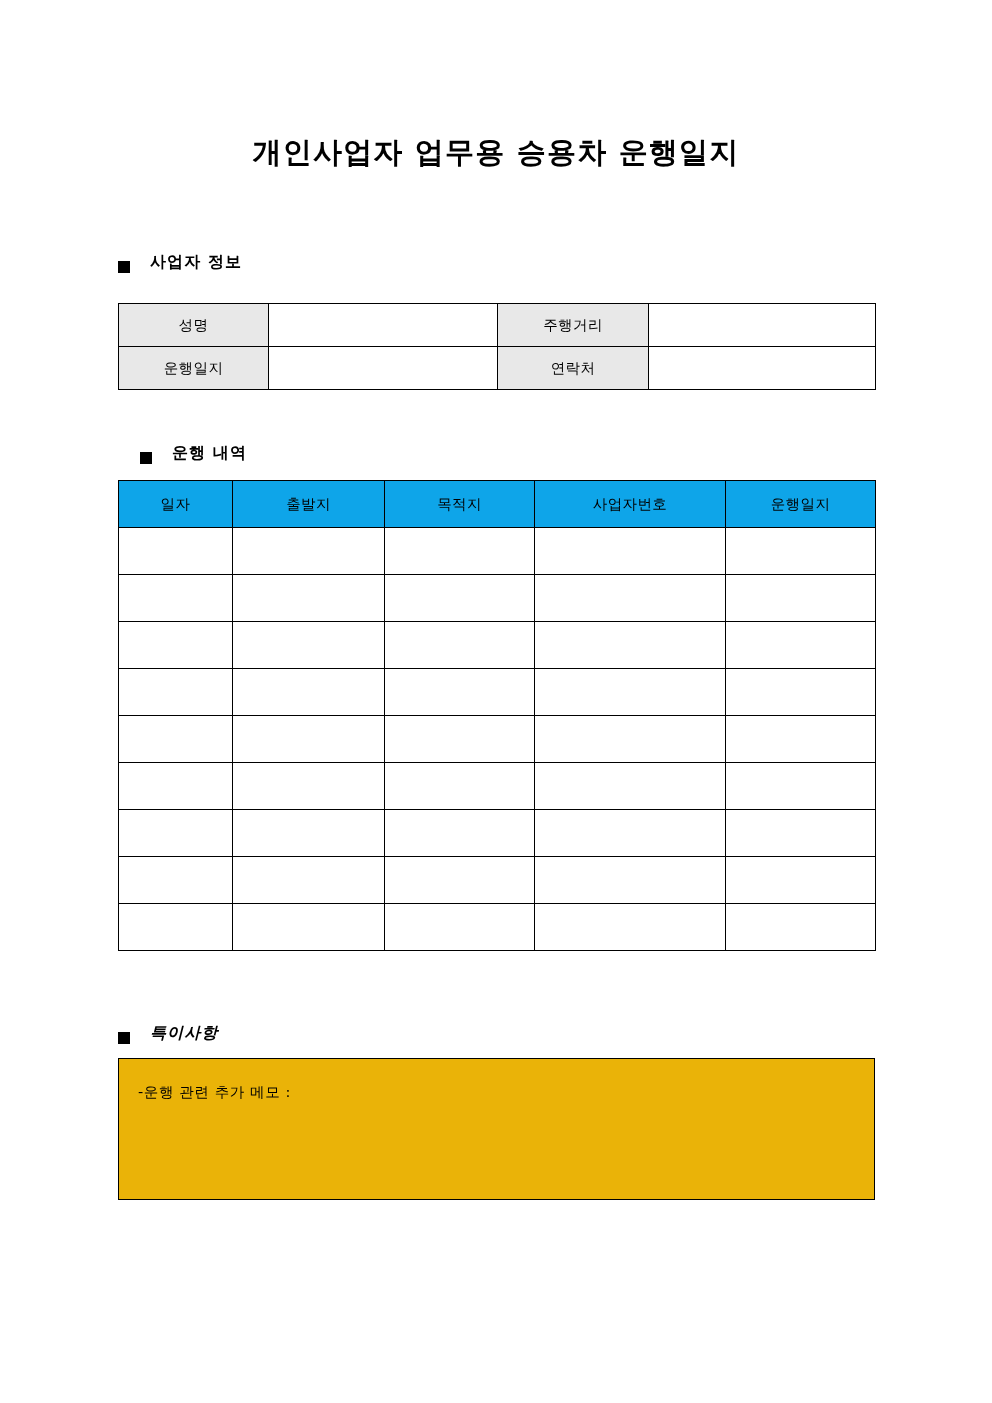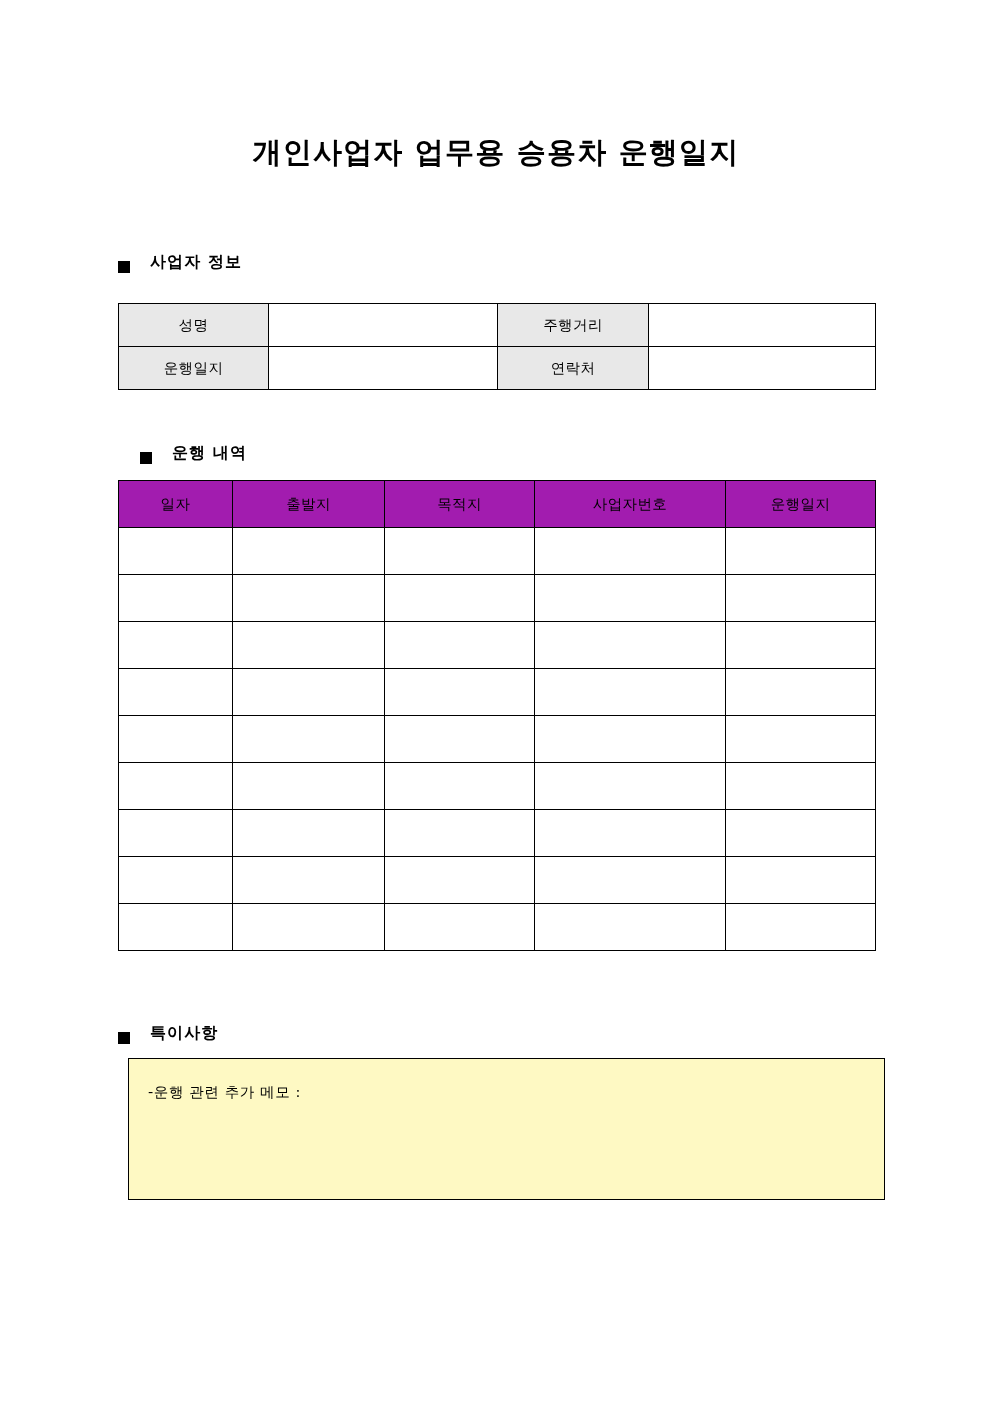--- a/index.html
+++ b/index.html
@@ -56,21 +56,21 @@
     display: inline-block;
     width: 12px;
     height: 12px;
     background: #000000;
     flex: 0 0 auto;
     position: relative;
     top: 0px;
   }
   #sec-info   { top: 251px; }
   #sec-record { top: 442px; padding-left: 22px; }
-  #sec-notes  { top: 1022px; }
+  #sec-notes  { top: 1022px; font-style: italic; }
 
   
   table.doc-table {
     position: absolute;
     left: 118px;
     border-collapse: collapse;
     table-layout: fixed;
     background: #ffffff;
   }
   table.doc-table td,
@@ -103,38 +103,38 @@
   #table-business-info col.c-val2 { width: 227px; }
 
   
   #table-driving-record {
     top: 480px;
     width: 757px;
   }
   #table-driving-record thead tr { height: 47px; }
   #table-driving-record tbody tr { height: 47px; }
   #table-driving-record thead th {
-    background: #a21caf;
+    background: #0ea5e9;
     font-size: 14.5px;
   }
   #table-driving-record col.c-date { width: 114px; }
   #table-driving-record col.c-from { width: 152px; }
   #table-driving-record col.c-to   { width: 150px; }
   #table-driving-record col.c-purp { width: 191px; }
   #table-driving-record col.c-dist { width: 150px; }
 
   
   #notes-box {
     position: absolute;
-    left: 128px;
+    left: 118px;
     top: 1058px;
     width: 757px;
     height: 142px;
     border: 1px solid #000000;
-    background: #fef9c3;
+    background: #eab308;
     box-sizing: border-box;
   }
   #notes-memo-label {
     position: absolute;
     left: 19px;
     top: 23px;
     font-size: 14.5px;
     letter-spacing: 0.6px;
     line-height: 20px;
     white-space: nowrap;

